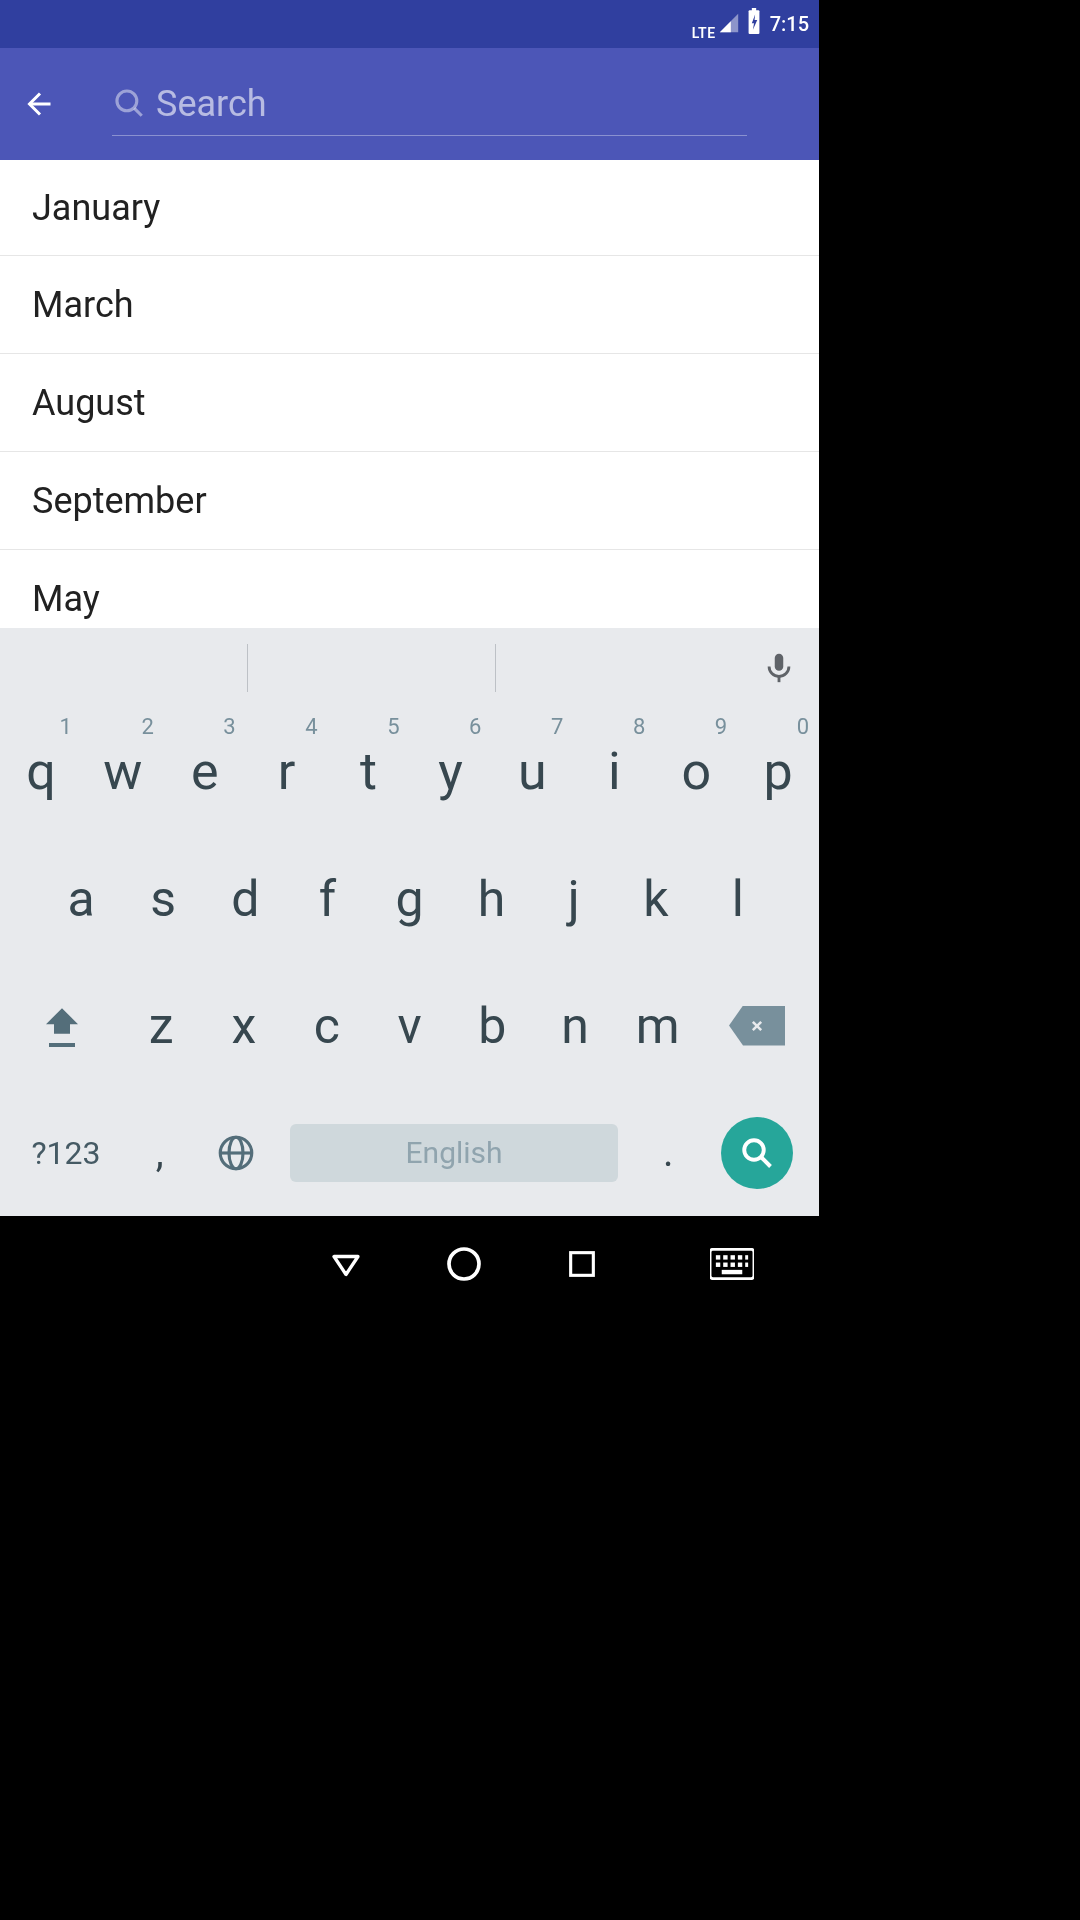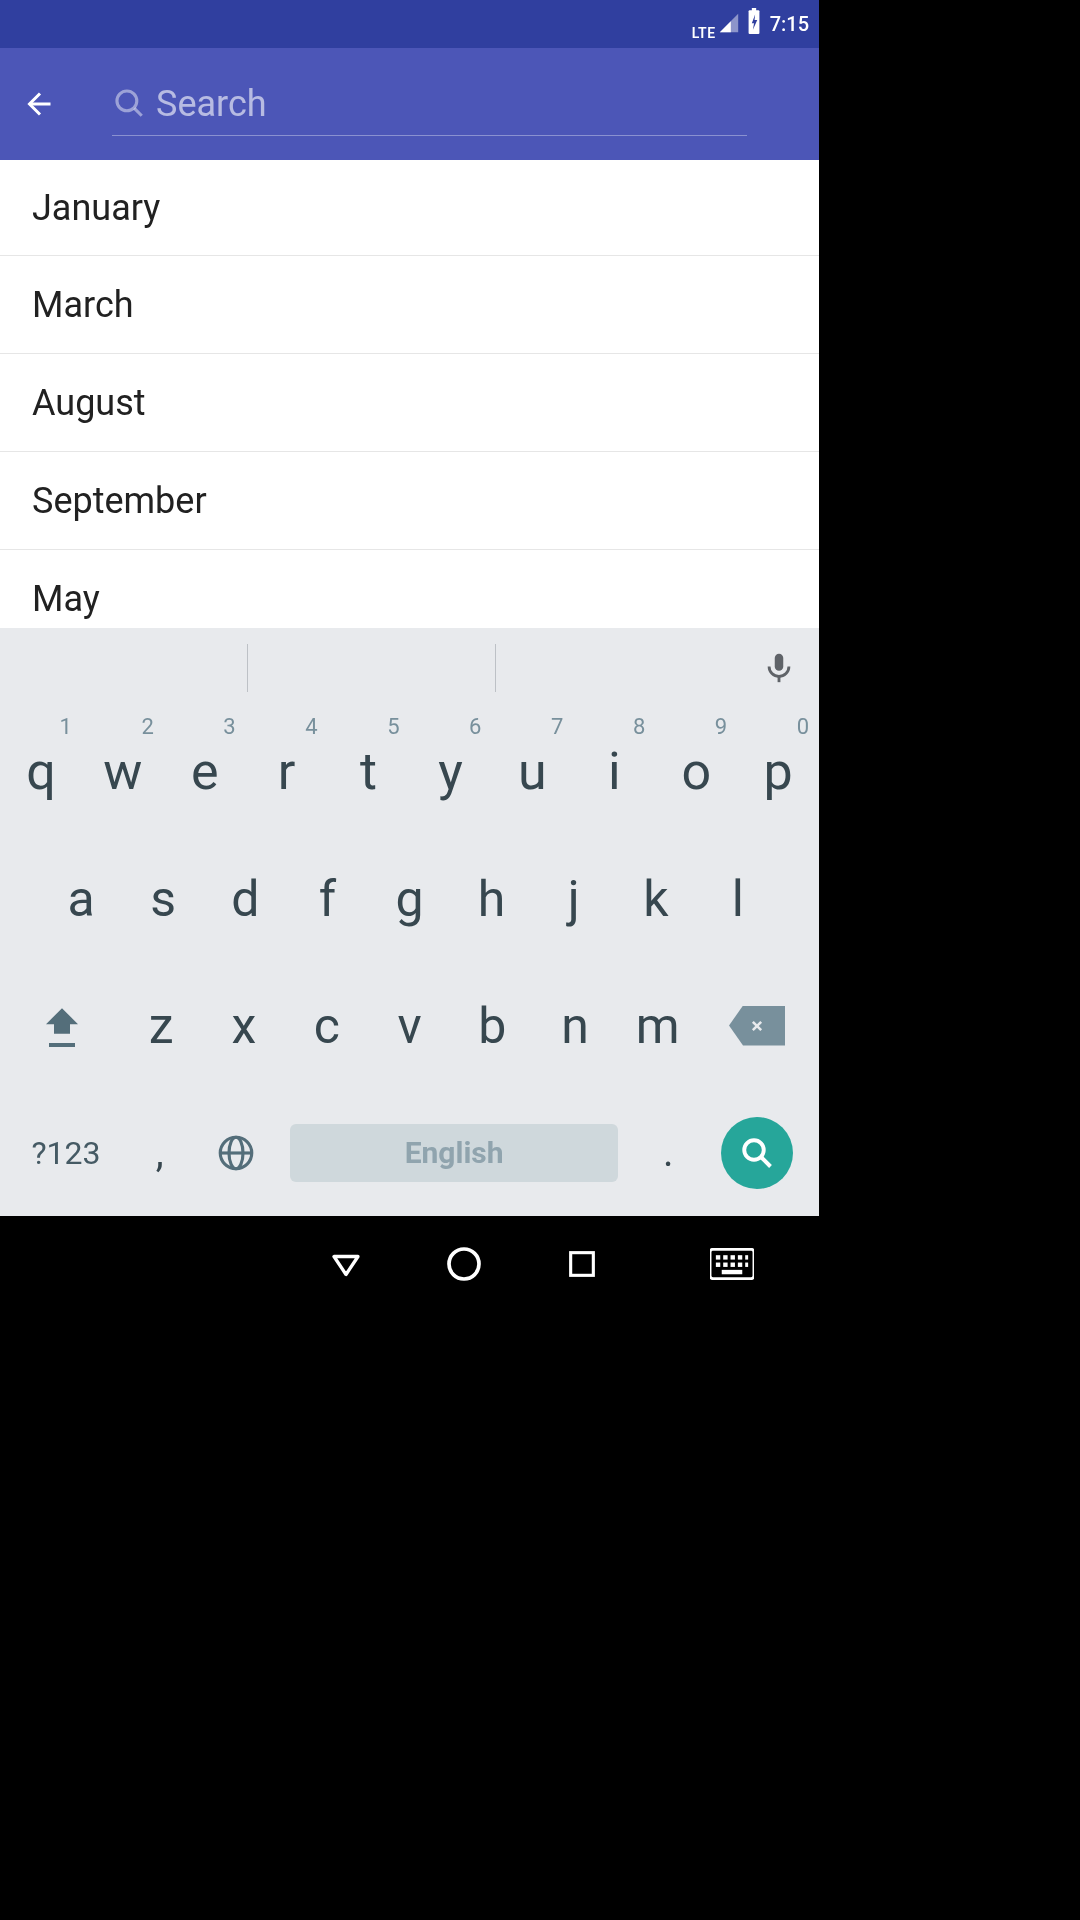--- a/index.html
+++ b/index.html
@@ -133,21 +133,20 @@
   .kb-space-bar {
     width: 92%;
     height: 58px;
     background: #CFD8DC;
     border-radius: 6px;
     display: flex;
     align-items: center;
     justify-content: center;
     color: #90A4AE;
     font-size: 30px;
-    font-weight: bold;
   }
   .kb-enter {
     flex: 1.2;
     display:flex;align-items:center;justify-content:center;
   }
   .kb-enter .circ {
     width: 72px; height: 72px;
     border-radius: 50%;
     background: #26A69A;
     display: flex; align-items: center; justify-content: center;

